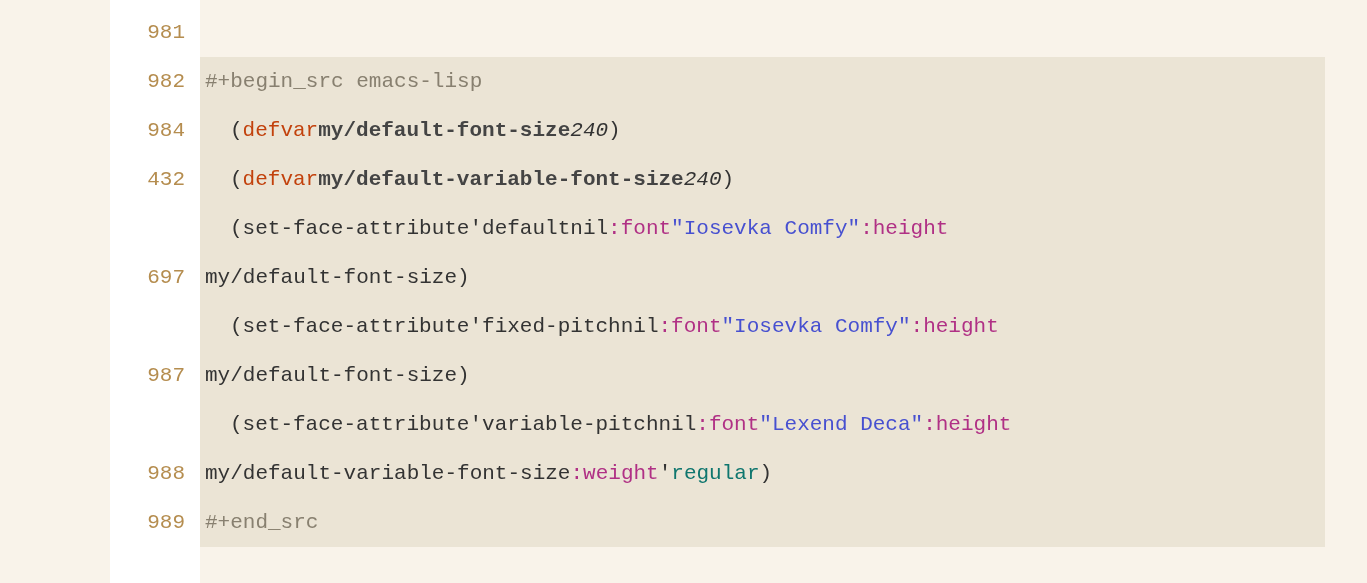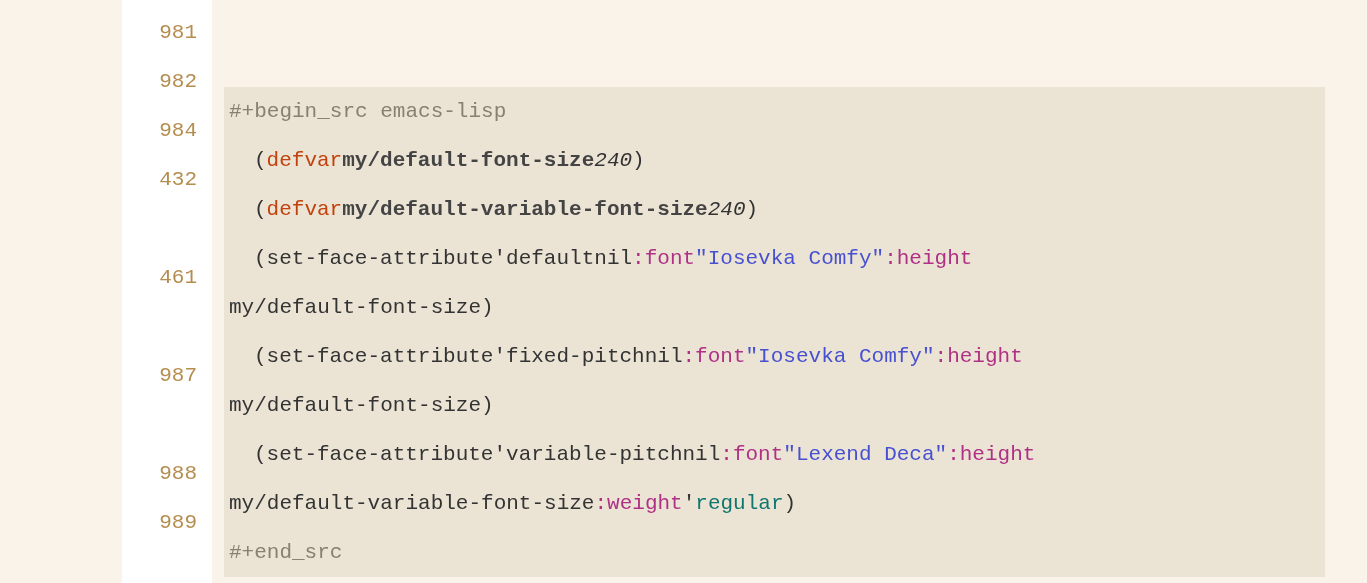--- a/index.html
+++ b/index.html
@@ -13,21 +13,20 @@
       font-size: 21px;
       line-height: 1.4;
       width: 1367px;
       height: 583px;
       overflow: hidden;
     }
     .editor-container {
       display: flex;
       height: 100%;
       padding-left: 20px;
-      gap: 12px;
     }
     .left-margin {
       width: 90px;
       background: #f9f3ea;
     }
     .gutter {
       width: 90px;
       background: #ffffff;
       text-align: right;
       padding-right: 15px;
@@ -40,21 +39,20 @@
       align-items: center;
       justify-content: flex-end;
     }
     .gutter-line.wrapped {
       height: 49px;
     }
     .code-area {
       flex: 1;
       padding-top: 8px;
       padding-right: 42px;
-      margin-top: 30px;
     }
     .code-line {
       height: 49px;
       display: flex;
       align-items: center;
       padding-left: 5px;
     }
     .code-line.src-block {
       background: #ebe4d5;
     }
@@ -100,21 +98,21 @@
 
 <div class="editor-container">
   <div class="left-margin"></div>
 
   <div class="gutter">
     <div class="gutter-line">981</div>
     <div class="gutter-line">982</div>
     <div class="gutter-line">984</div>
     <div class="gutter-line">432</div>
     <div class="gutter-line wrapped"></div>
-    <div class="gutter-line">461</div>
+    <div class="gutter-line">697</div>
     <div class="gutter-line wrapped"></div>
     <div class="gutter-line">987</div>
     <div class="gutter-line wrapped"></div>
     <div class="gutter-line">988</div>
     <div class="gutter-line">989</div>
   </div>
 
   <div class="code-area">
     <div class="code-line"></div>
 

